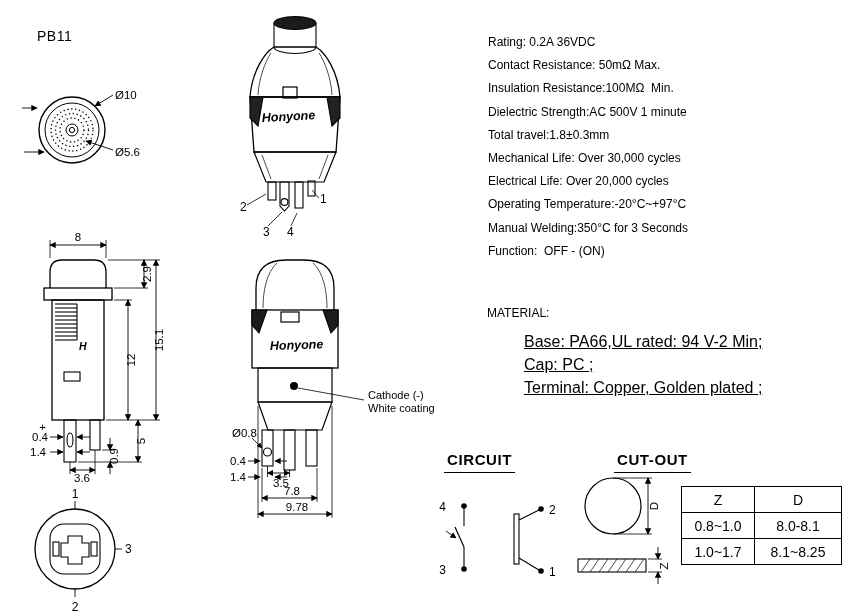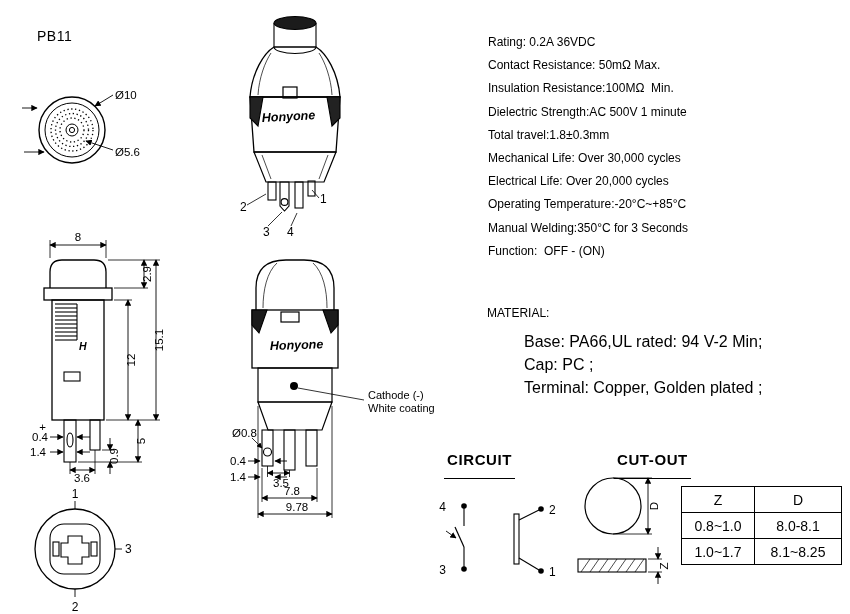--- a/index.html
+++ b/index.html
@@ -5,23 +5,23 @@
   * { margin:0; padding:0; box-sizing:border-box; }
   html,body { background:#fff; }
   body { width:850px; height:614px; font-family:"Liberation Sans", sans-serif; color:#000; }
   .page { position:relative; width:850px; height:614px; background:#fff; overflow:hidden; }
   .abs { position:absolute; }
   .title { left:37px; top:28px; font-size:14px; letter-spacing:.5px; }
   .specs { left:488px; top:31px; }
   .spec-line { font-size:12px; line-height:23.2px; white-space:pre; }
   .material-heading { left:487px; top:306px; font-size:12px; white-space:pre; }
   .material-lines { left:524px; top:330px; }
-  .mat-line { font-size:16px; line-height:23.2px; white-space:pre; }
+  .mat-line { font-size:16px; line-height:23.2px; white-space:pre;text-decoration:underline; }
   .section-heading { font-size:15px; font-weight:bold; letter-spacing:.6px;
-    border-bottom:1.6px solid #000; padding:0 3px 10px 3px; display:inline-block; }
+    border-bottom:1.6px solid #000; padding:0 3px 4px 3px; display:inline-block; }
   #circuit-heading { left:444px; top:451px; }
   #cutout-heading  { left:614px; top:451px; }
   table.cutout-table { position:absolute; left:681px; top:486px; border-collapse:collapse; background:#fff; }
   table.cutout-table th, table.cutout-table td {
     border:1.6px solid #000; font-size:14px; font-weight:normal; text-align:center;
     height:26px; vertical-align:middle; }
   .c1 { width:73px; } .c2 { width:87px; }
   svg.drawing { position:absolute; left:0; top:0; pointer-events:none; }
   svg text { font-family:"Liberation Sans", sans-serif; font-size:12px; fill:#000; stroke:none; }
   svg text.dimtext { font-size:11.5px; }
@@ -255,21 +255,21 @@
   <div class="abs title">PB11</div>
 
   <div class="abs specs">
     <div class="spec-line">Rating: 0.2A 36VDC</div>
     <div class="spec-line">Contact Resistance: 50mΩ Max.</div>
     <div class="spec-line">Insulation Resistance:100MΩ  Min.</div>
     <div class="spec-line">Dielectric Strength:AC 500V 1 minute</div>
     <div class="spec-line">Total travel:1.8±0.3mm</div>
     <div class="spec-line">Mechanical Life: Over 30,000 cycles</div>
     <div class="spec-line">Electrical Life: Over 20,000 cycles</div>
-    <div class="spec-line">Operating Temperature:-20°C~+85°C</div>
+    <div class="spec-line">Operating Temperature:-20°C~+97°C</div>
     <div class="spec-line">Manual Welding:350°C for 3 Seconds</div>
     <div class="spec-line">Function:  OFF - (ON)</div>
   </div>
 
   <div class="abs material-heading">MATERIAL:</div>
   <div class="abs material-lines">
     <div class="mat-line">Base: PA66,UL rated: 94 V-2 Min;</div>
     <div class="mat-line">Cap: PC ;</div>
     <div class="mat-line">Terminal: Copper, Golden plated ;</div>
   </div>

